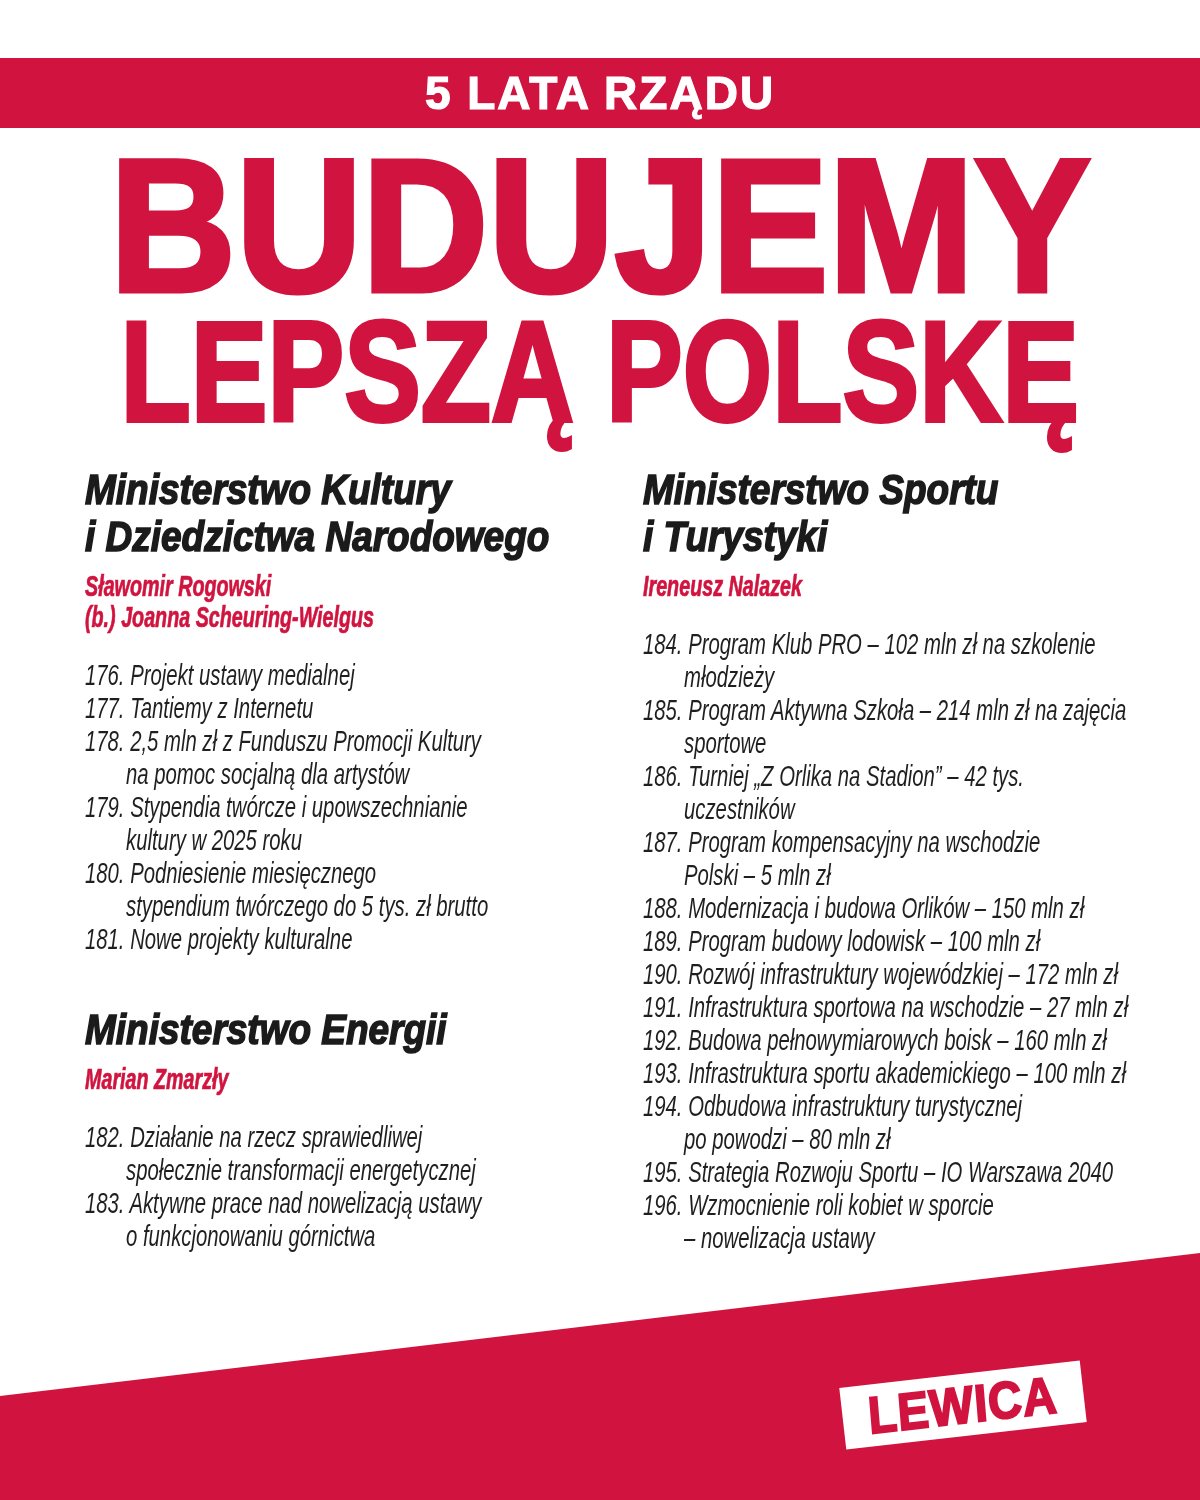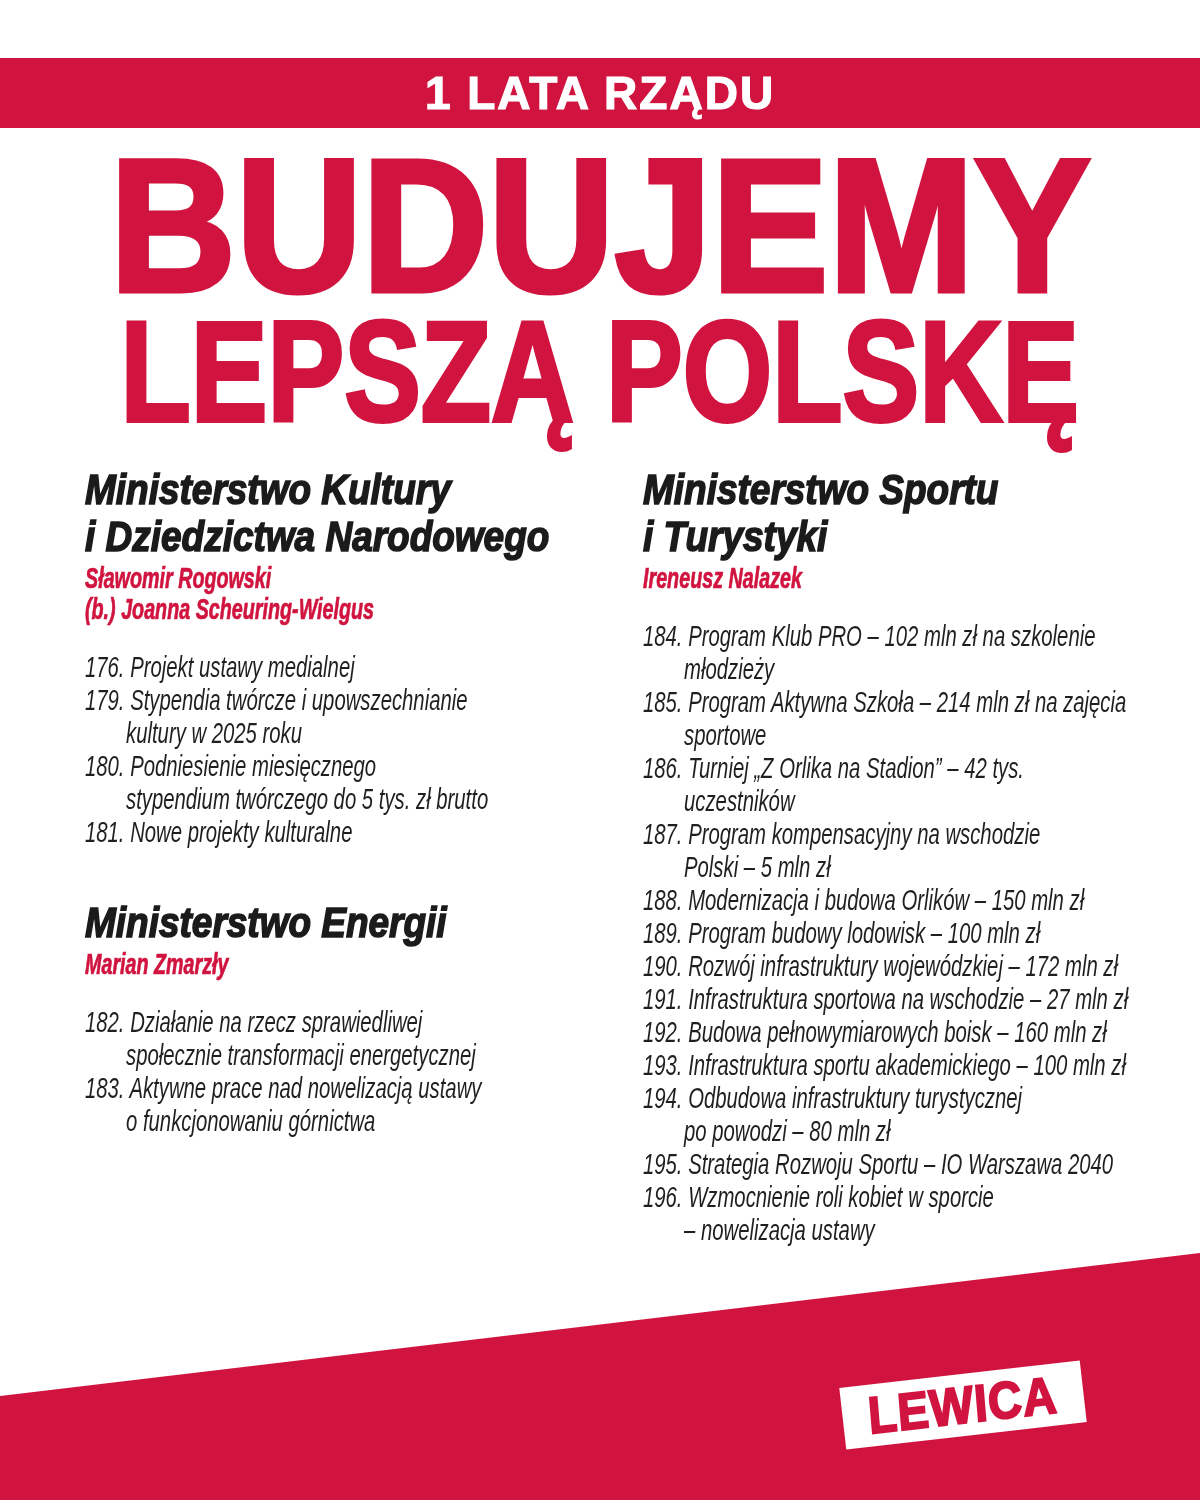--- a/index.html
+++ b/index.html
@@ -32,21 +32,21 @@
   .title2{top:301px;font-size:142px;}
   .title2 .t-in{display:inline-block;transform:scaleX(.81);transform-origin:center top;-webkit-text-stroke:4px currentColor;}
   
   .col{position:absolute;top:466px;width:560px;font-style:italic;}
   .col-left{left:85px;}
   .col-right{left:643px;}
   section.ministry + section.ministry{margin-top:50px;}
   .cx{display:inline-block;transform-origin:left top;white-space:nowrap;}
   .h-line{font-size:43px;line-height:47px;font-weight:700;color:var(--ink);}
   .h-line .cx{transform:scaleX(.86);-webkit-text-stroke:1.6px currentColor;}
-  .ministers{margin-top:3px;}
+  .ministers{margin-top:11px;}
   .m-line{font-size:29px;line-height:31px;font-weight:700;color:var(--red);}
   .m-line .cx{transform:scaleX(.68);-webkit-text-stroke:.7px currentColor;}
   .items{margin-top:26px;}
   .i-line{font-size:29px;line-height:33px;color:#1f1f1f;}
   .i-line .cx{transform:scaleX(.70);}
   .i-line.cont{padding-left:41px;}
   
   .band{
     position:absolute;left:0;top:1240px;width:1200px;height:260px;
     background:var(--red);
@@ -63,21 +63,21 @@
     transform:scaleX(.9) skewX(-2deg);transform-origin:center center;
     -webkit-text-stroke:2px currentColor;
   }
 </style>
 </head>
 <body>
 
 <div class="canvas">
 
   <div class="banner">
-    <span class="cx">1 LATA RZĄDU</span>
+    <span class="cx">5 LATA RZĄDU</span>
   </div>
 
   <div class="title title1">
     <span class="t-in">BUDUJEMY</span>
   </div>
   <div class="title title2">
     <span class="t-in">LEPSZĄ POLSKĘ</span>
   </div>
 
   <div class="col col-left">
@@ -86,20 +86,27 @@
           <div class="h-line"><span class="cx">Ministerstwo Kultury</span></div>
           <div class="h-line"><span class="cx">i Dziedzictwa Narodowego</span></div>
         </div>
         <div class="ministers">
           <div class="m-line"><span class="cx">Sławomir Rogowski</span></div>
           <div class="m-line"><span class="cx">(b.) Joanna Scheuring-Wielgus</span></div>
         </div>
         <div class="items">
           <div class="item">
             <div class="i-line"><span class="cx">176. Projekt ustawy medialnej</span></div>
+          </div>
+          <div class="item">
+            <div class="i-line"><span class="cx">177. Tantiemy z Internetu</span></div>
+          </div>
+          <div class="item">
+            <div class="i-line"><span class="cx">178. 2,5 mln zł z Funduszu Promocji Kultury</span></div>
+            <div class="i-line cont"><span class="cx">na pomoc socjalną dla artystów</span></div>
           </div>
           <div class="item">
             <div class="i-line"><span class="cx">179. Stypendia twórcze i upowszechnianie</span></div>
             <div class="i-line cont"><span class="cx">kultury w 2025 roku</span></div>
           </div>
           <div class="item">
             <div class="i-line"><span class="cx">180. Podniesienie miesięcznego</span></div>
             <div class="i-line cont"><span class="cx">stypendium twórczego do 5 tys. zł brutto</span></div>
           </div>
           <div class="item">

